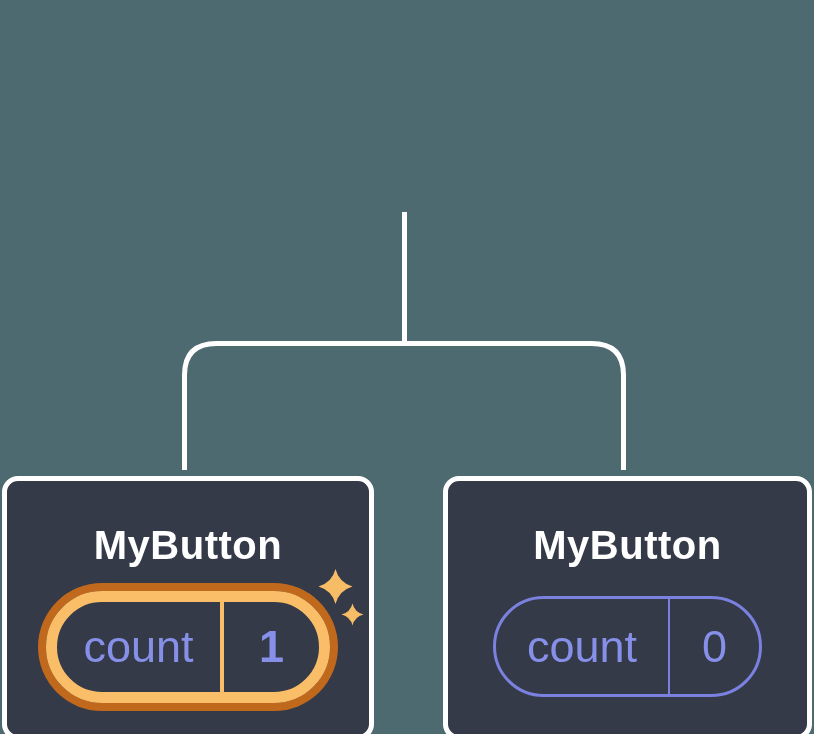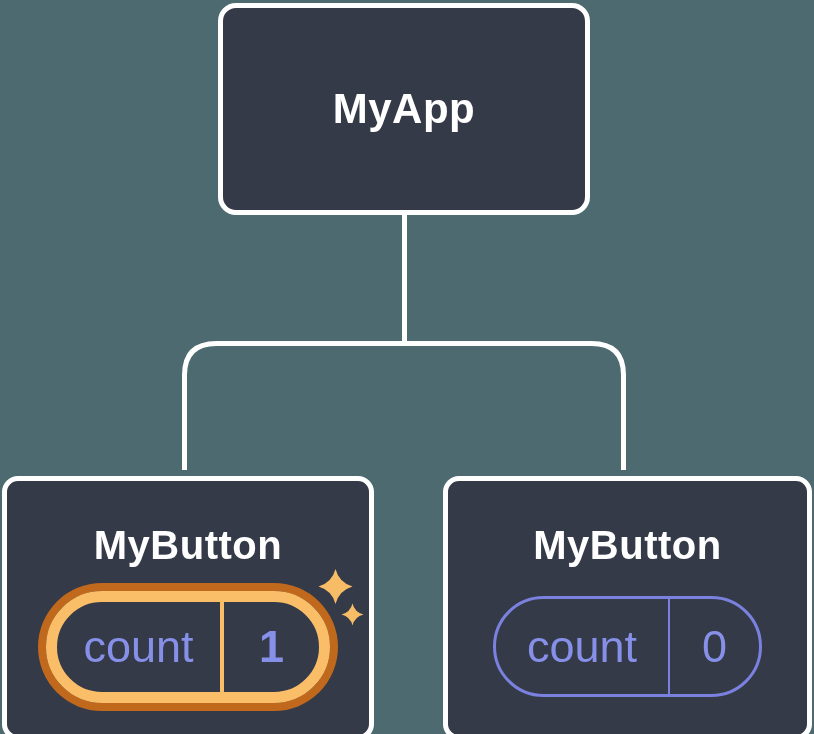--- a/index.html
+++ b/index.html
@@ -88,23 +88,20 @@
 </head>
 <body>
 
 <div class="stage">
 
   <svg class="connectors" width="814" height="734" viewBox="0 0 814 734">
     <path d="M404.5 212 L404.5 343.5" stroke="#ffffff" stroke-width="5" fill="none"></path>
     <path d="M184.5 470 L184.5 375 Q184.5 343.5 216.5 343.5 L591.5 343.5 Q623.5 343.5 623.5 375 L623.5 470" stroke="#ffffff" stroke-width="5" fill="none"></path>
   </svg>
 
-  <div class="node node-app">
-    <div class="app-label">MyApp</div>
-  </div>
 
   <div class="node node-btn node-btn-left">
     <div class="btn-label">MyButton</div>
 
     <div class="pill pill-highlight">
       <div class="pill-key">count</div>
       <div class="pill-val">1</div>
     </div>
 
     <svg class="sparkles" viewBox="0 0 60 75">

